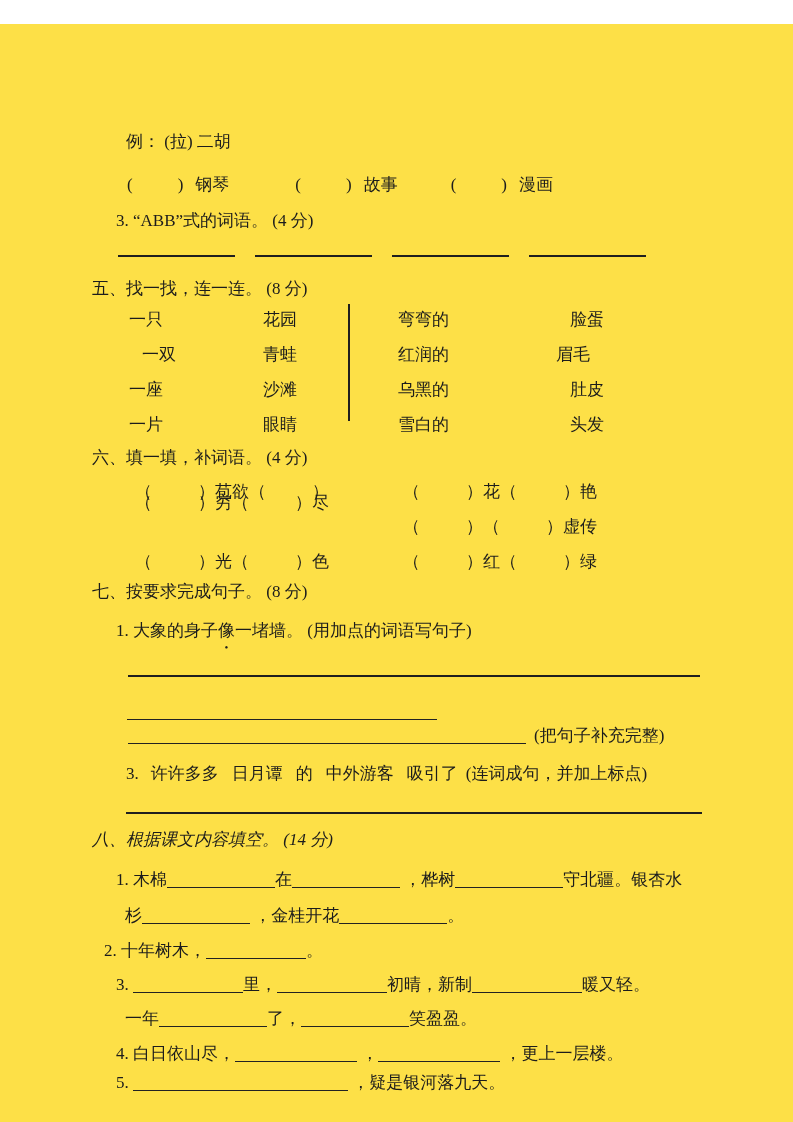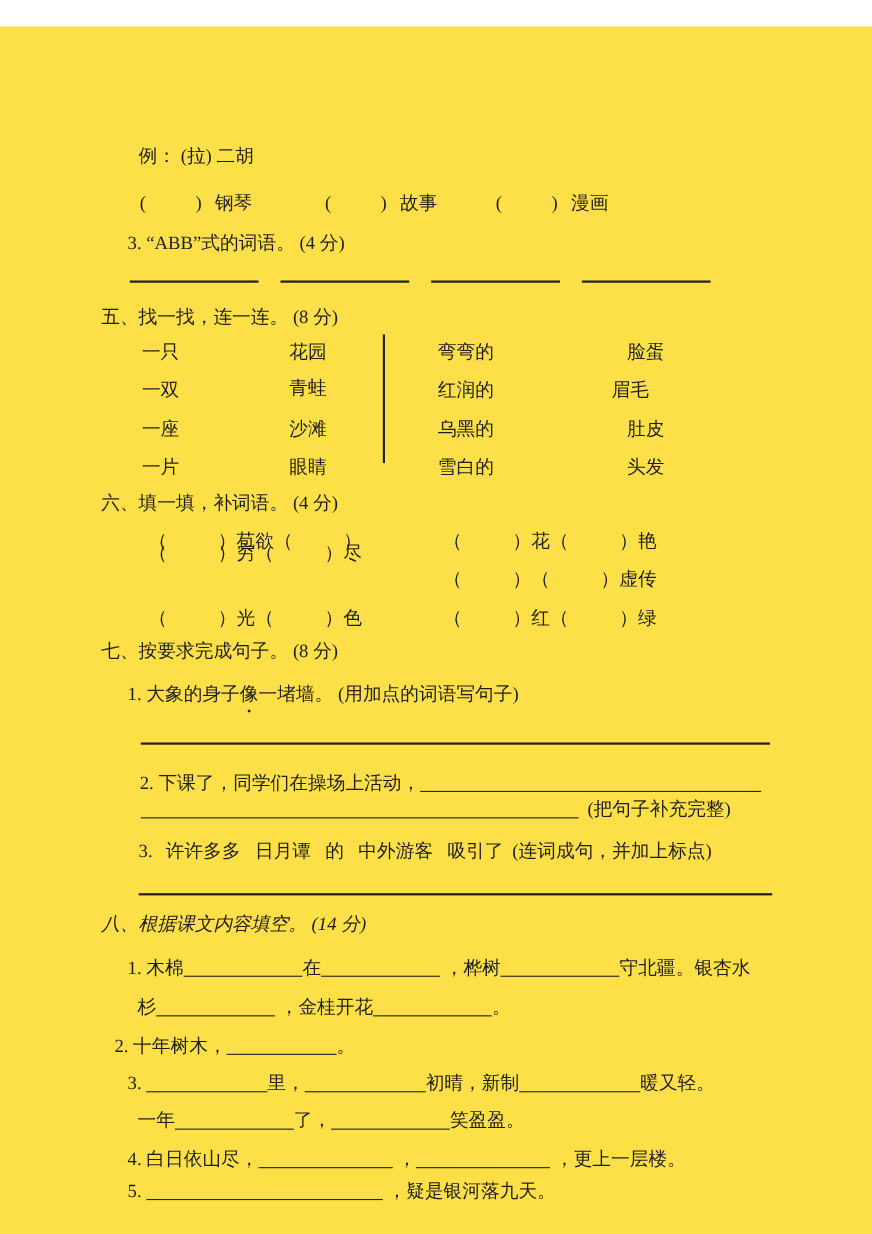--- a/index.html
+++ b/index.html
@@ -56,25 +56,25 @@
   <div>
       <div class="line" style="left: 126px; top: 107px;"><span class="txt">例： (拉) 二胡</span></div>
       <div class="line" style="left: 127px; top: 150px;"><span class="txt">(</span><span class="gap" style="width: 45px;"></span><span class="txt">)</span><span class="gap" style="width: 12px;"></span><span class="txt">钢琴</span><span class="gap" style="width: 66px;"></span><span class="txt">(</span><span class="gap" style="width: 45px;"></span><span class="txt">)</span><span class="gap" style="width: 12px;"></span><span class="txt">故事</span><span class="gap" style="width: 53px;"></span><span class="txt">(</span><span class="gap" style="width: 45px;"></span><span class="txt">)</span><span class="gap" style="width: 12px;"></span><span class="txt">漫画</span></div>
       <div class="line" style="left: 116px; top: 186px;"><span class="txt">3. “ABB”式的词语。 (4 分)</span></div>
       <div class="rule" style="left: 118px; top: 231px; width: 117px;"></div>
       <div class="rule" style="left: 255px; top: 231px; width: 117px;"></div>
       <div class="rule" style="left: 392px; top: 231px; width: 117px;"></div>
       <div class="rule" style="left: 529px; top: 231px; width: 117px;"></div>
       <div class="line" style="left: 92px; top: 254px;"><span class="txt">五、找一找，连一连。 (8 分)</span></div>
       <div class="line" style="left: 129px; top: 285px;"><span class="txt">一只</span></div>
-      <div class="line" style="left: 129px; top: 320px;"><span class="txt">一双</span></div>
+      <div class="line" style="left: 142px; top: 320px;"><span class="txt">一双</span></div>
       <div class="line" style="left: 129px; top: 355px;"><span class="txt">一座</span></div>
       <div class="line" style="left: 129px; top: 390px;"><span class="txt">一片</span></div>
       <div class="line" style="left: 263px; top: 285px;"><span class="txt">花园</span></div>
-      <div class="line" style="left: 263px; top: 320px; font-family: Liberation Mono, monospace;"><span class="txt">青蛙</span></div>
+      <div class="line" style="left: 263px; top: 320px;"><span class="txt">青蛙</span></div>
       <div class="line" style="left: 263px; top: 355px;"><span class="txt">沙滩</span></div>
       <div class="line" style="left: 263px; top: 390px;"><span class="txt">眼睛</span></div>
       <div class="vrule" style="left: 348px; top: 280px; height: 117px;"></div>
       <div class="line" style="left: 398px; top: 285px;"><span class="txt">弯弯的</span></div>
       <div class="line" style="left: 398px; top: 320px;"><span class="txt">红润的</span></div>
       <div class="line" style="left: 398px; top: 355px;"><span class="txt">乌黑的</span></div>
       <div class="line" style="left: 398px; top: 390px;"><span class="txt">雪白的</span></div>
       <div class="line" style="left: 570px; top: 285px;"><span class="txt">脸蛋</span></div>
       <div class="line" style="left: 556px; top: 320px;"><span class="txt">眉毛</span></div>
       <div class="line" style="left: 570px; top: 355px;"><span class="txt">肚皮</span></div>
@@ -82,21 +82,21 @@
       <div class="line" style="left: 92px; top: 423px;"><span class="txt">六、填一填，补词语。 (4 分)</span></div>
       <div class="line" style="left: 135px; top: 457px;"><span class="txt">（</span><span class="gap" style="width: 46px;"></span><span class="txt">）苞欲（</span><span class="gap" style="width: 46px;"></span><span class="txt">）</span></div>
       <div class="line" style="left: 403px; top: 457px;"><span class="txt">（</span><span class="gap" style="width: 46px;"></span><span class="txt">）花（</span><span class="gap" style="width: 46px;"></span><span class="txt">）艳</span></div>
       <div class="line" style="left: 135px; top: 468px;"><span class="txt">（</span><span class="gap" style="width: 46px;"></span><span class="txt">）穷（</span><span class="gap" style="width: 46px;"></span><span class="txt">）尽</span></div>
       <div class="line" style="left: 403px; top: 492px;"><span class="txt">（</span><span class="gap" style="width: 46px;"></span><span class="txt">）（</span><span class="gap" style="width: 46px;"></span><span class="txt">）虚传</span></div>
       <div class="line" style="left: 135px; top: 527px;"><span class="txt">（</span><span class="gap" style="width: 46px;"></span><span class="txt">）光（</span><span class="gap" style="width: 46px;"></span><span class="txt">）色</span></div>
       <div class="line" style="left: 403px; top: 527px;"><span class="txt">（</span><span class="gap" style="width: 46px;"></span><span class="txt">）红（</span><span class="gap" style="width: 46px;"></span><span class="txt">）绿</span></div>
       <div class="line" style="left: 92px; top: 557px;"><span class="txt">七、按要求完成句子。 (8 分)</span></div>
       <div class="line" style="left: 116px; top: 596px;"><span class="txt">1. 大象的身子</span><span class="txt em-dot">像</span><span class="txt">一堵墙。 (用加点的词语写句子)</span></div>
       <div class="rule" style="left: 128px; top: 651px; width: 572px;"></div>
-      <div class="line" style="left: 127px; top: 677px;"><span class="txt">2. 下课了，同学们在操场上活动，</span><span class="blank" style="width: 310px;"></span></div>
+      <div class="line" style="left: 127px; top: 677px;"><span class="blank" style="width: 310px;"></span></div>
       <div class="line" style="left: 128px; top: 701px;"><span class="blank" style="width: 398px;"></span><span class="gap" style="width: 8px;"></span><span class="txt">(把句子补充完整)</span></div>
       <div class="line" style="left: 126px; top: 739px;"><span class="txt">3.</span><span class="gap" style="width: 12px;"></span><span class="txt">许许多多</span><span class="gap" style="width: 13px;"></span><span class="txt">日月谭</span><span class="gap" style="width: 13px;"></span><span class="txt">的</span><span class="gap" style="width: 13px;"></span><span class="txt">中外游客</span><span class="gap" style="width: 13px;"></span><span class="txt">吸引了</span><span class="gap" style="width: 8px;"></span><span class="txt">(连词成句，并加上标点)</span></div>
       <div class="rule" style="left: 126px; top: 788px; width: 576px;"></div>
       <div class="line" style="left: 92px; top: 805px; font-style: italic;"><span class="txt">八、根据课文内容填空。 (14 分)</span></div>
       <div class="line" style="left: 116px; top: 845px;"><span class="txt">1. 木棉</span><span class="blank" style="width: 108px;"></span><span class="txt">在</span><span class="blank" style="width: 108px;"></span><span class="txt"> ，桦树</span><span class="blank" style="width: 108px;"></span><span class="txt">守北疆。银杏水</span></div>
       <div class="line" style="left: 125px; top: 881px;"><span class="txt">杉</span><span class="blank" style="width: 108px;"></span><span class="txt"> ，金桂开花</span><span class="blank" style="width: 108px;"></span><span class="txt">。</span></div>
       <div class="line" style="left: 104px; top: 916px;"><span class="txt">2. 十年树木，</span><span class="blank" style="width: 100px;"></span><span class="txt">。</span></div>
       <div class="line" style="left: 116px; top: 950px;"><span class="txt">3. </span><span class="blank" style="width: 110px;"></span><span class="txt">里，</span><span class="blank" style="width: 110px;"></span><span class="txt">初晴，新制</span><span class="blank" style="width: 110px;"></span><span class="txt">暖又轻。</span></div>
       <div class="line" style="left: 125px; top: 984px; font-family: Liberation Serif, serif;"><span class="txt">一年</span><span class="blank" style="width: 108px;"></span><span class="txt">了，</span><span class="blank" style="width: 108px;"></span><span class="txt">笑盈盈。</span></div>
       <div class="line" style="left: 116px; top: 1019px;"><span class="txt">4. 白日依山尽，</span><span class="blank" style="width: 122px;"></span><span class="txt"> ，</span><span class="blank" style="width: 122px;"></span><span class="txt"> ，更上一层楼。</span></div>

